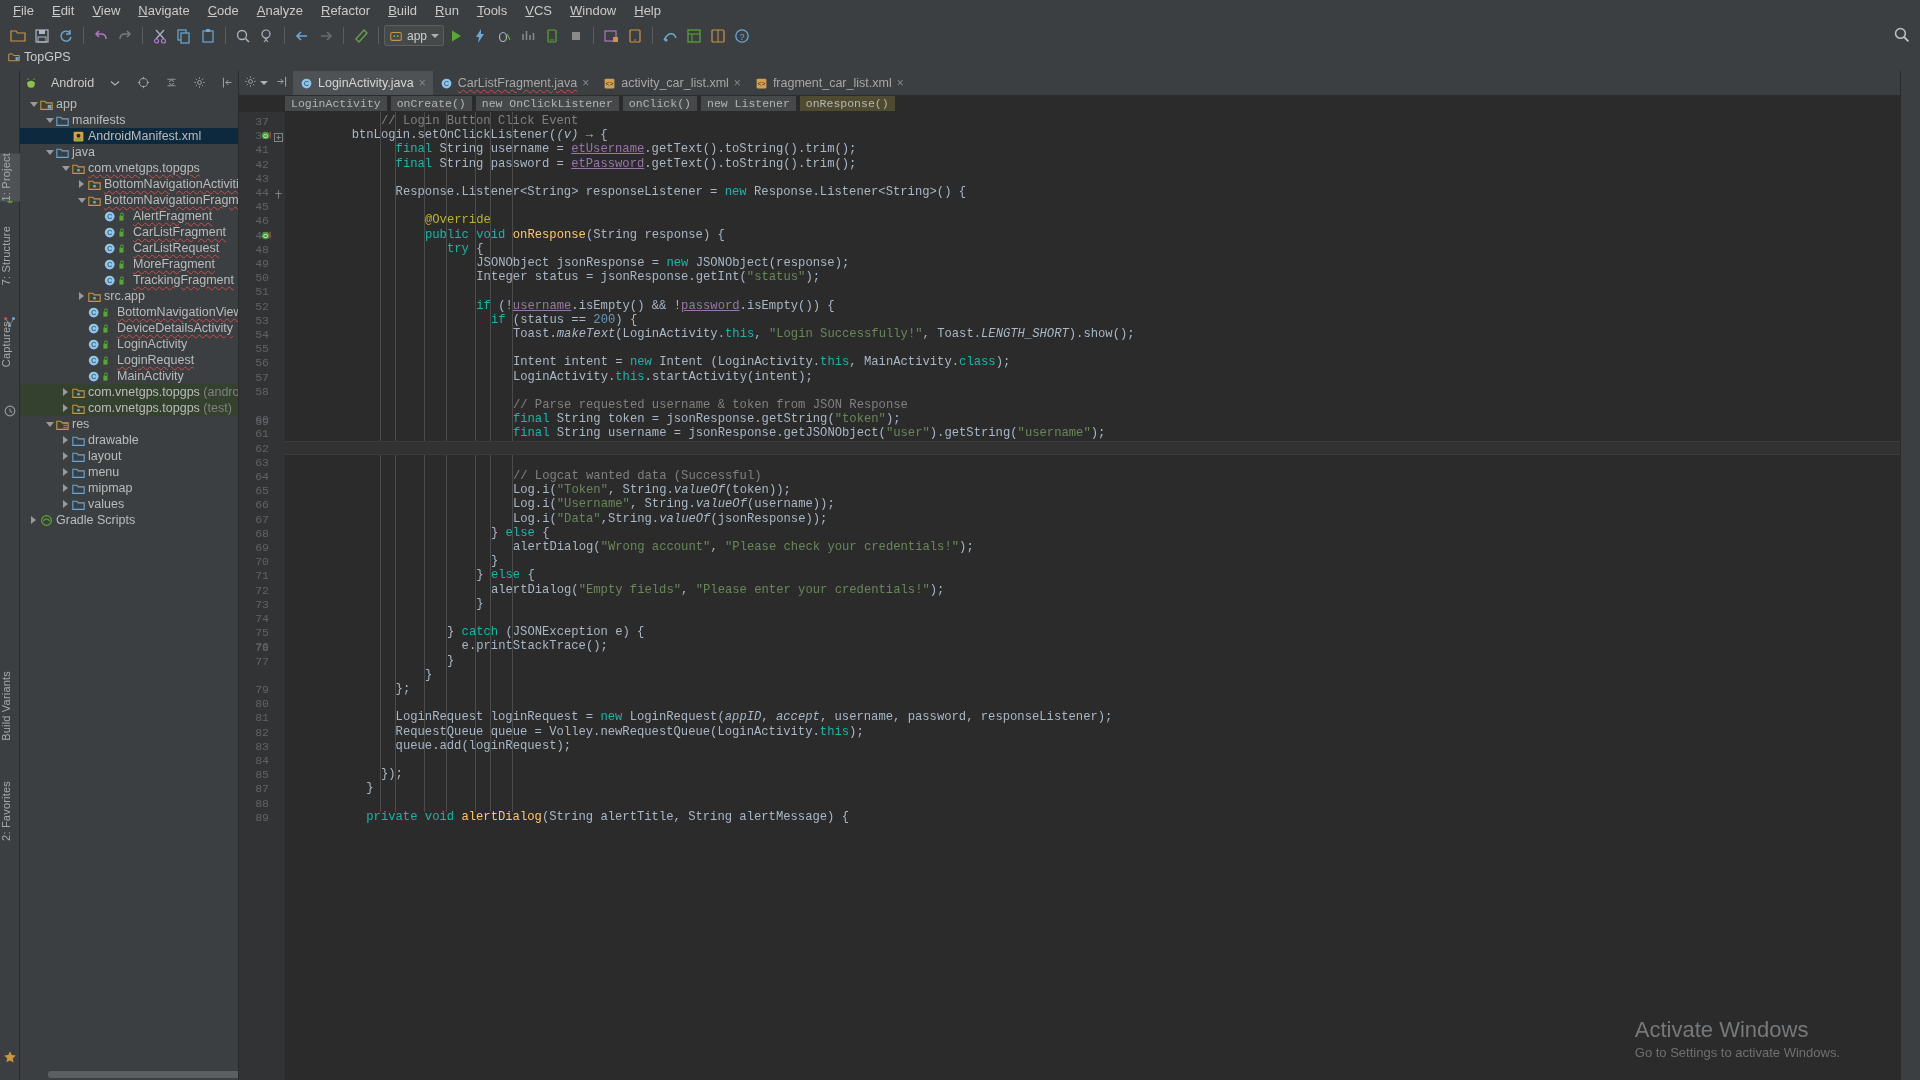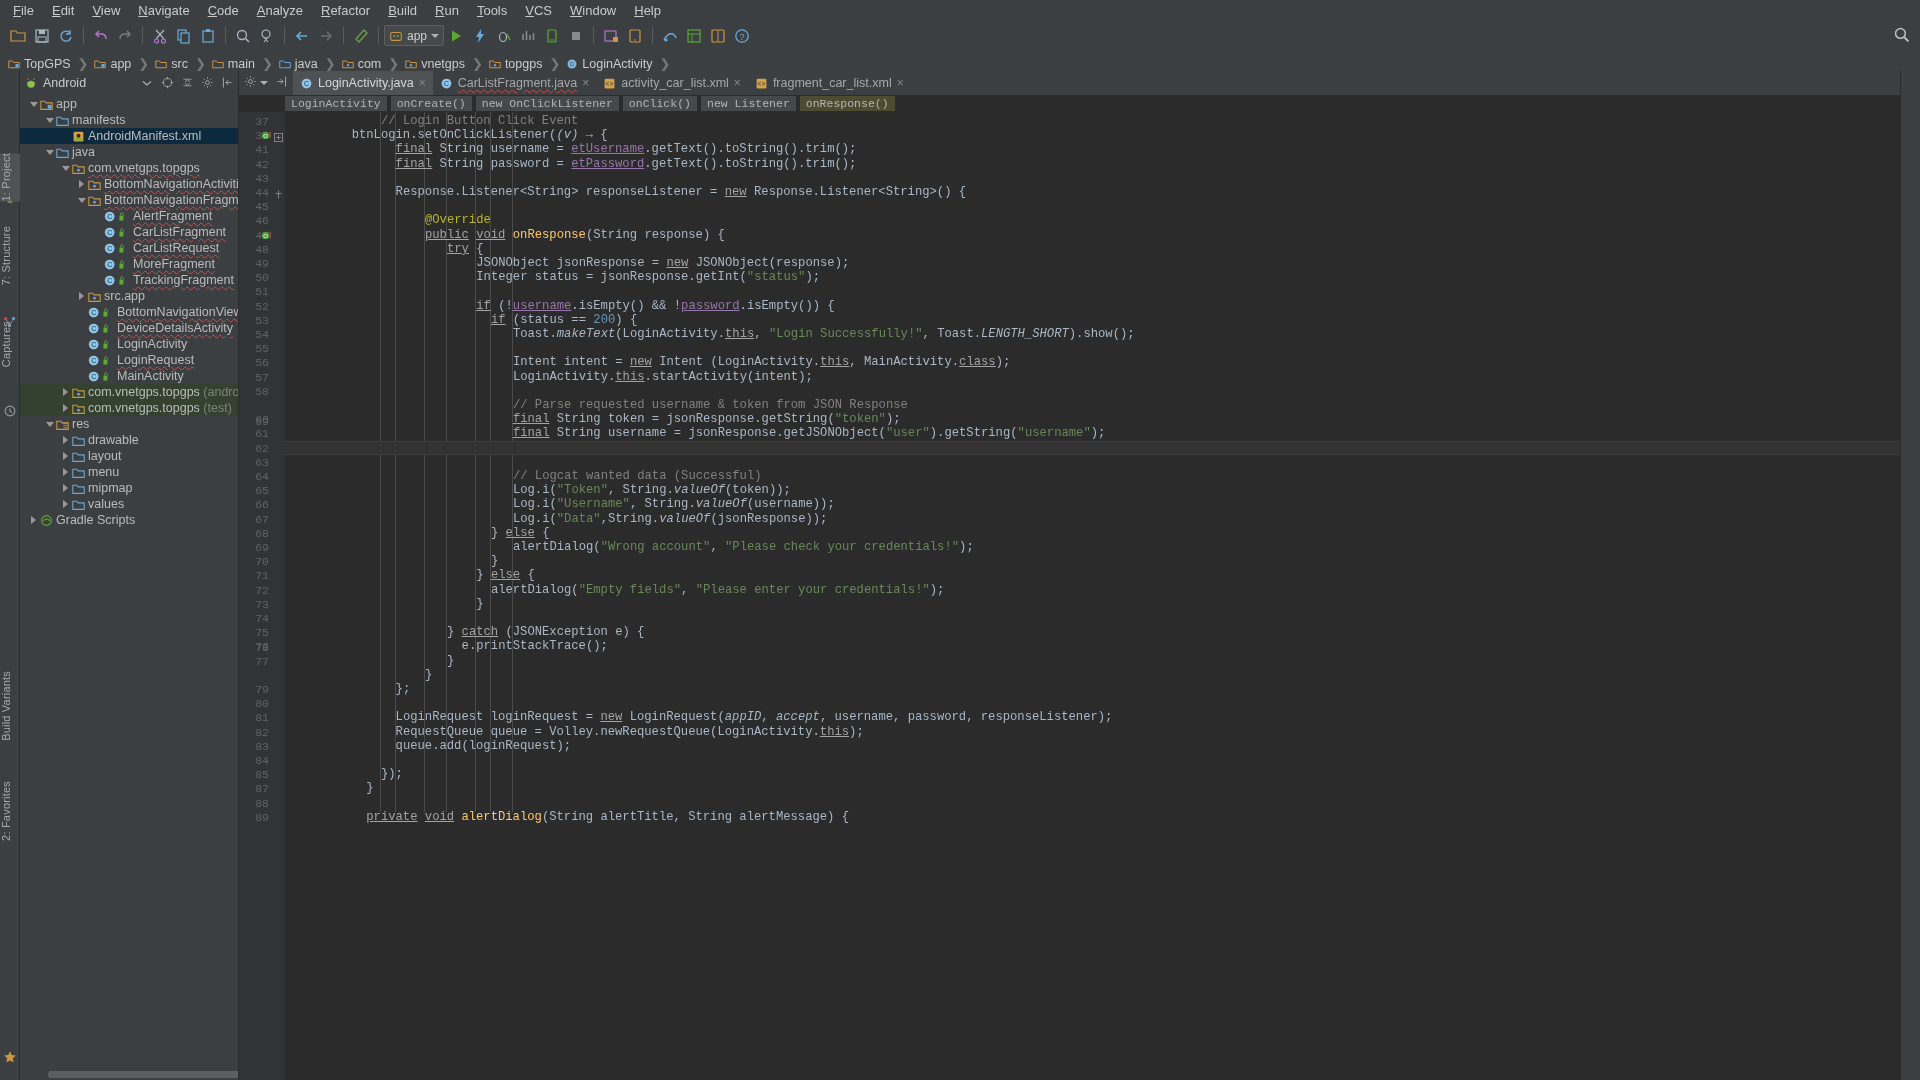--- a/index.html
+++ b/index.html
@@ -21,42 +21,42 @@
             border-radius:2px; }
   .tb-sep { width:1px; height:17px; background:#5a5c5e; margin:0 5px; }
   .run-config { display:flex; align-items:center; height:21px; border:1px solid #5e6060;
                 border-radius:2px; background:#45494a; padding:0 4px 0 4px; gap:4px; }
   .run-config .lbl { font-size:12px; color:#cfcfcf; }
   .caret-dn { width:0;height:0;border-left:4px solid transparent;border-right:4px solid transparent;
               border-top:4px solid #b0b0b0; }
   .tb-search { position:absolute; right:10px; top:5px; }
 
   
-  .navbar { display:flex; align-items:flex-end; height:21px; background:#3c3f41; padding-left:6px; gap:3px; }
+  .navbar { display:flex; align-items:flex-start; height:21px; background:#3c3f41; padding-left:6px; gap:16px;flex-direction:column; }
   .crumb { display:flex; align-items:center; gap:4px; padding:0 3px 0 2px; font-size:12.5px; color:#cacaca; }
   .crumb.squig { text-decoration: underline; text-decoration-color:#cc4a4a;
                  text-decoration-style: wavy; text-decoration-thickness:1px; text-underline-offset:2px; }
   .crumb-sep { color:#787878; font-size:13px; padding:0 1px; }
 
   
   .main { display:flex; height:calc(1080px - 21px - 29px - 21px); }
 
   
   .lstrip { width:20px; background:#3c3f41; position:relative; flex:none;
             border-right:1px solid #2b2b2b; }
   .vtab { position:absolute; left:0; width:20px; color:#a9a9a9; font-size:11px;
           writing-mode:vertical-rl; transform:rotate(180deg); text-align:center;
           letter-spacing:0.2px; white-space:nowrap; }
   .vtab.sel { background:#4e5254; }
   .lstrip-ico { position:absolute; left:3px; width:14px; height:14px; }
 
   
   .project { width:219px; flex:none; background:#3c3f41; display:flex; flex-direction:column;
              border-right:1px solid #2b2b2b; }
-  .proj-head { display:flex; align-items:center; height:23px; padding:0 3px; gap:4px;
+  .proj-head { display:flex; align-items:center; height:23px; padding:0 3px; gap:12px;
                background:#3c3f41; }
   .proj-title { font-size:12.5px; color:#cacaca; flex:1; }
   .proj-head-ico { width:16px; height:16px; display:flex; align-items:center; justify-content:center; }
   .tree { flex:1; overflow:hidden; padding-top:2px; font-size:12.5px; position:relative;
           background:#3c3f41; }
   .node { display:flex; align-items:center; height:16px; white-space:nowrap; padding-left:0; }
   .node.sel { background:#0d293e; }
   .node.grn { background:#33412e; }
   .arrow { width:11px; height:16px; display:flex; align-items:center; justify-content:center; flex:none; }
   .arrow i { display:block; width:0;height:0; }
@@ -91,21 +91,21 @@
                 font-size:11.5px; color:#606366; text-align:right; }
   .gmark { position:absolute; }
   .code { position:relative; flex:1; font-family:"Liberation Mono", monospace;
           font-size:12.2px; line-height:14px; white-space:pre; overflow:hidden; }
   .cline { position:absolute; left:0; height:14px; white-space:pre; }
   .caretline { position:absolute; left:0; right:0; height:14px; background:#323232;
                border-top:1px solid #3c3c3c; border-bottom:1px solid #3c3c3c; }
   .indentguide { position:absolute; width:1px; background:#4b4b4b; }
 
   
-  .kw  { color:#a3a3a3;text-decoration:underline; }
+  .kw  { color:#14b8a6; }
   .str { color:#6a8759; }
   .num { color:#6897bb; }
   .cmt { color:#808080; }
   .anno{ color:#bbb529; }
   .mth { color:#ffc66d; }
   .sf  { color:#a9b7c6; font-style:italic; }
   .id  { color:#a9b7c6; }
   .ulf { color:#9876aa; text-decoration:underline; }
   .stat{ color:#a9b7c6; font-style:italic; }
 
@@ -929,19 +929,23 @@
               </svg></div>
             <div class="gmark" style="top: 18.2px; right: 2px;"><svg width="9" height="9" viewBox="0 0 10 10">
                 <rect x="0.5" y="0.5" width="9" height="9" fill="none" stroke="#8a8a8a"></rect>
                 <path d="M2.5 5h5M5 2.5v5" stroke="#8a8a8a"></path>
               </svg></div>
             <div class="gmark" style="top: 75px; right: 2px;"><svg width="9" height="9" viewBox="0 0 10 10">
                 <path d="M5 0.5v9M1.5 4h7" stroke="#8a8a8a" fill="none"></path>
               </svg></div>
           </div>
         <div class="code" id="code"><div class="indentguide" style="left: 94.96px; top: 0px; height: 700px;"></div><div class="indentguide" style="left: 109.62px; top: 0px; height: 700px;"></div><div class="indentguide" style="left: 138.94px; top: 0px; height: 700px;"></div><div class="indentguide" style="left: 160.93px; top: 0px; height: 700px;"></div><div class="indentguide" style="left: 190.25px; top: 0px; height: 700px;"></div><div class="indentguide" style="left: 204.91px; top: 0px; height: 700px;"></div><div class="indentguide" style="left: 226.9px; top: 0px; height: 700px;"></div><div class="cline" style="top: 2px; left: 95.96px;"><span class="cmt">// Login Button Click Event</span></div><div class="cline" style="top: 16.2px; left: 66.64px;"><span class="id">btnLogin</span><span class="id">.setOnClickListener(</span><span class="stat">(v)</span><span class="id"> </span><span class="id">→</span><span class="id"> {</span></div><div class="cline" style="top: 30.4px; left: 110.62px;"><span class="kw">final</span><span class="id"> String username = </span><span class="ulf">etUsername</span><span class="id">.getText().toString().trim();</span></div><div class="cline" style="top: 44.6px; left: 110.62px;"><span class="kw">final</span><span class="id"> String password = </span><span class="ulf">etPassword</span><span class="id">.getText().toString().trim();</span></div><div class="cline" style="top: 58.8px; left: 8px;"></div><div class="cline" style="top: 73px; left: 110.62px;"><span class="id">Response.Listener&lt;String&gt; responseListener = </span><span class="kw">new</span><span class="id"> Response.Listener&lt;String&gt;() {</span></div><div class="cline" style="top: 87.2px; left: 8px;"></div><div class="cline" style="top: 101.4px; left: 139.94px;"><span class="anno">@Override</span></div><div class="cline" style="top: 115.6px; left: 139.94px;"><span class="kw">public</span><span class="id"> </span><span class="kw">void</span><span class="id"> </span><span class="mth">onResponse</span><span class="id">(String response) {</span></div><div class="cline" style="top: 129.8px; left: 161.93px;"><span class="kw">try</span><span class="id"> {</span></div><div class="cline" style="top: 144px; left: 191.25px;"><span class="id">JSONObject jsonResponse = </span><span class="kw">new</span><span class="id"> JSONObject(response);</span></div><div class="cline" style="top: 158.2px; left: 191.25px;"><span class="id">Integer status = jsonResponse.getInt(</span><span class="str">"status"</span><span class="id">);</span></div><div class="cline" style="top: 172.4px; left: 8px;"></div><div class="cline" style="top: 186.6px; left: 191.25px;"><span class="kw">if</span><span class="id"> (!</span><span class="ulf">username</span><span class="id">.isEmpty() &amp;&amp; !</span><span class="ulf">password</span><span class="id">.isEmpty()) {</span></div><div class="cline" style="top: 200.8px; left: 205.91px;"><span class="kw">if</span><span class="id"> (status == </span><span class="num">200</span><span class="id">) {</span></div><div class="cline" style="top: 215px; left: 227.9px;"><span class="id">Toast.</span><span class="sf">makeText</span><span class="id">(LoginActivity.</span><span class="kw">this</span><span class="id">, </span><span class="str">"Login Successfully!"</span><span class="id">, Toast.</span><span class="sf">LENGTH_SHORT</span><span class="id">).show();</span></div><div class="cline" style="top: 229.2px; left: 8px;"></div><div class="cline" style="top: 243.4px; left: 227.9px;"><span class="id">Intent intent = </span><span class="kw">new</span><span class="id"> Intent (LoginActivity.</span><span class="kw">this</span><span class="id">, MainActivity.</span><span class="kw">class</span><span class="id">);</span></div><div class="cline" style="top: 257.6px; left: 227.9px;"><span class="id">LoginActivity.</span><span class="kw">this</span><span class="id">.startActivity(intent);</span></div><div class="cline" style="top: 271.8px; left: 8px;"></div><div class="cline" style="top: 286px; left: 227.9px;"><span class="cmt">// Parse requested username &amp; token from JSON Response</span></div><div class="cline" style="top: 300.2px; left: 227.9px;"><span class="kw">final</span><span class="id"> String token = jsonResponse.getString(</span><span class="str">"token"</span><span class="id">);</span></div><div class="cline" style="top: 314.4px; left: 227.9px;"><span class="kw">final</span><span class="id"> String username = jsonResponse.getJSONObject(</span><span class="str">"user"</span><span class="id">).getString(</span><span class="str">"username"</span><span class="id">);</span></div><div class="caretline" style="top: 328.6px;"></div><div class="cline" style="top: 328.6px; left: 8px;"></div><div class="cline" style="top: 342.8px; left: 8px;"></div><div class="cline" style="top: 357px; left: 227.9px;"><span class="cmt">// Logcat wanted data (Successful)</span></div><div class="cline" style="top: 371.2px; left: 227.9px;"><span class="id">Log.i(</span><span class="str">"Token"</span><span class="id">, String.</span><span class="sf">valueOf</span><span class="id">(token));</span></div><div class="cline" style="top: 385.4px; left: 227.9px;"><span class="id">Log.i(</span><span class="str">"Username"</span><span class="id">, String.</span><span class="sf">valueOf</span><span class="id">(username));</span></div><div class="cline" style="top: 399.6px; left: 227.9px;"><span class="id">Log.i(</span><span class="str">"Data"</span><span class="id">,String.</span><span class="sf">valueOf</span><span class="id">(jsonResponse));</span></div><div class="cline" style="top: 413.8px; left: 205.91px;"><span class="id">} </span><span class="kw">else</span><span class="id"> {</span></div><div class="cline" style="top: 428px; left: 227.9px;"><span class="id">alertDialog(</span><span class="str">"Wrong account"</span><span class="id">, </span><span class="str">"Please check your credentials!"</span><span class="id">);</span></div><div class="cline" style="top: 442.2px; left: 205.91px;"><span class="id">}</span></div><div class="cline" style="top: 456.4px; left: 191.25px;"><span class="id">} </span><span class="kw">else</span><span class="id"> {</span></div><div class="cline" style="top: 470.6px; left: 205.91px;"><span class="id">alertDialog(</span><span class="str">"Empty fields"</span><span class="id">, </span><span class="str">"Please enter your credentials!"</span><span class="id">);</span></div><div class="cline" style="top: 484.8px; left: 191.25px;"><span class="id">}</span></div><div class="cline" style="top: 499px; left: 8px;"></div><div class="cline" style="top: 513.2px; left: 161.93px;"><span class="id">} </span><span class="kw">catch</span><span class="id"> (JSONException e) {</span></div><div class="cline" style="top: 527.4px; left: 176.59px;"><span class="id">e.printStackTrace();</span></div><div class="cline" style="top: 541.6px; left: 161.93px;"><span class="id">}</span></div><div class="cline" style="top: 555.8px; left: 139.94px;"><span class="id">}</span></div><div class="cline" style="top: 570px; left: 110.62px;"><span class="id">};</span></div><div class="cline" style="top: 584.2px; left: 8px;"></div><div class="cline" style="top: 598.4px; left: 110.62px;"><span class="id">LoginRequest loginRequest = </span><span class="kw">new</span><span class="id"> LoginRequest(</span><span class="sf">appID</span><span class="id">, </span><span class="sf">accept</span><span class="id">, username, password, responseListener);</span></div><div class="cline" style="top: 612.6px; left: 110.62px;"><span class="id">RequestQueue queue = Volley.newRequestQueue(LoginActivity.</span><span class="kw">this</span><span class="id">);</span></div><div class="cline" style="top: 626.8px; left: 110.62px;"><span class="id">queue.add(loginRequest);</span></div><div class="cline" style="top: 641px; left: 8px;"></div><div class="cline" style="top: 655.2px; left: 95.96px;"><span class="id">});</span></div><div class="cline" style="top: 669.4px; left: 81.3px;"><span class="id">}</span></div><div class="cline" style="top: 683.6px; left: 8px;"></div><div class="cline" style="top: 697.8px; left: 81.3px;"><span class="kw">private</span><span class="id"> </span><span class="kw">void</span><span class="id"> </span><span class="mth">alertDialog</span><span class="id">(String alertTitle, String alertMessage) {</span></div></div>
+        <div class="watermark">
+          <div class="wm1">Activate Windows</div>
+          <div class="wm2">Go to Settings to activate Windows.</div>
+        </div>
       </div>
     </div>
 
     <div class="rstrip"></div>
   </div>
 
 </div>
 
 </body></html>

